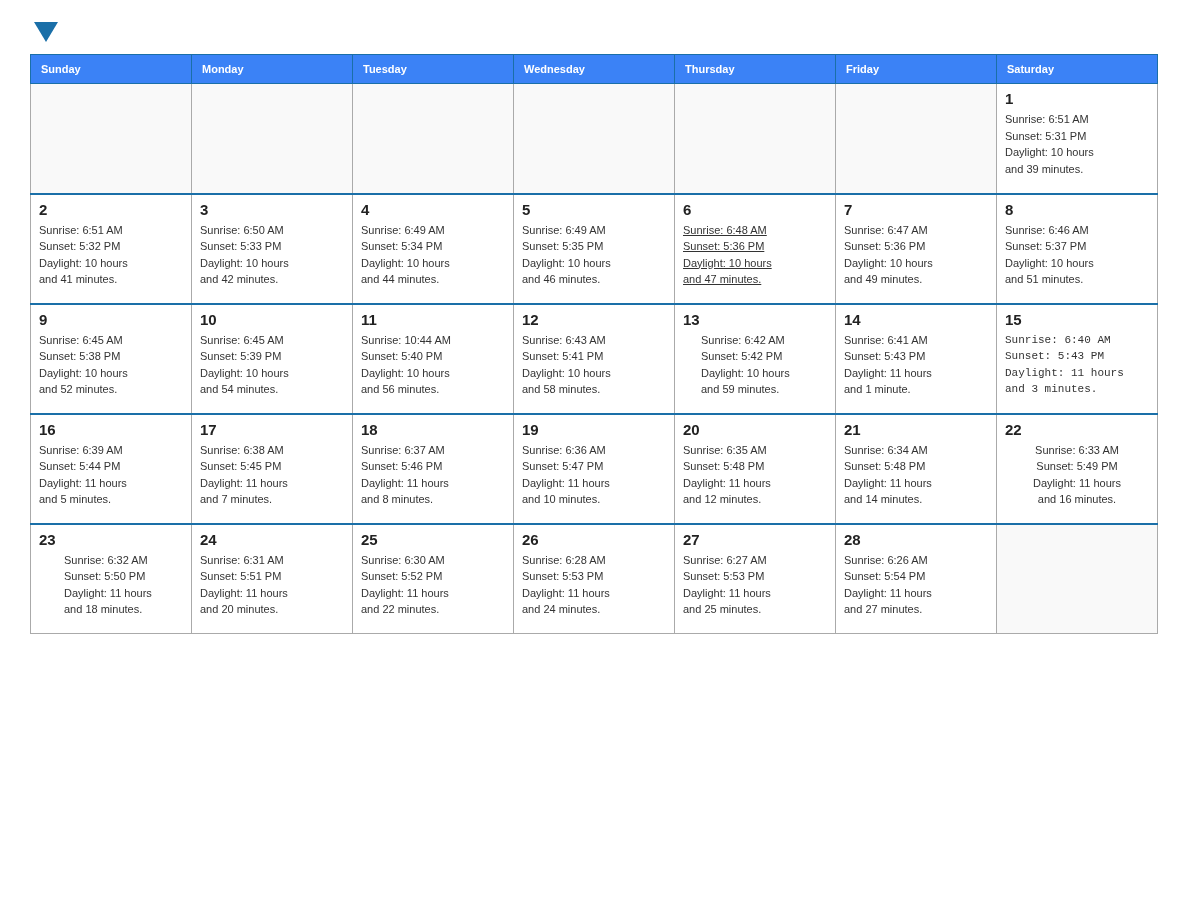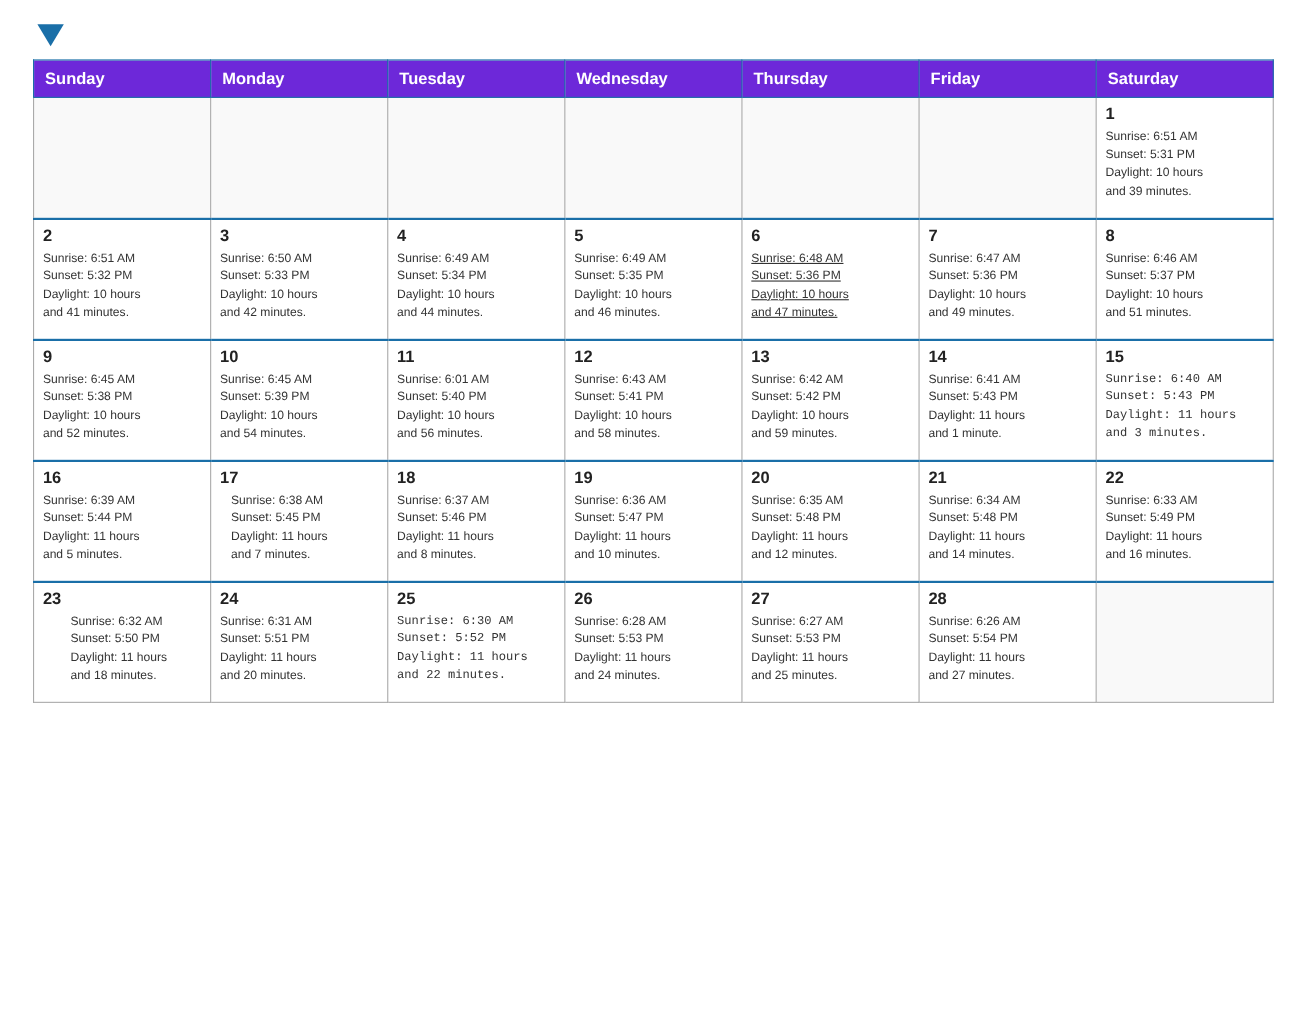--- a/index.html
+++ b/index.html
@@ -59,23 +59,23 @@
       font-size: 20px;
       color: #444;
       margin-top: 4px;
     }
     .calendar {
       width: 100%;
       border-collapse: collapse;
       border: 1px solid #999;
     }
     .calendar th {
-      background-color: #6d28d9;
+      background-color: #3b82f6;
       color: #fff;
-      font-size: 15px;
+      font-size: 11px;
       font-weight: bold;
       padding: 8px 10px;
       text-align: left;
       border: 1px solid #1a6fa8;
     }
     .calendar td {
       vertical-align: top;
       padding: 6px 8px;
       border: 1px solid #aaa;
       width: calc(100% / 7);
@@ -206,35 +206,35 @@
         </td>
         <td>
           <div class="day-number">10</div>
           <div class="day-info" style="white-space: pre-line;">Sunrise: 6:45 AM
 Sunset: 5:39 PM
 Daylight: 10 hours
 and 54 minutes.</div>
         </td>
         <td>
           <div class="day-number">11</div>
-          <div class="day-info" style="white-space: pre-line;">Sunrise: 6:01 AM
+          <div class="day-info" style="white-space: pre-line;">Sunrise: 10:44 AM
 Sunset: 5:40 PM
 Daylight: 10 hours
 and 56 minutes.</div>
         </td>
         <td>
           <div class="day-number">12</div>
           <div class="day-info" style="white-space: pre-line;">Sunrise: 6:43 AM
 Sunset: 5:41 PM
 Daylight: 10 hours
 and 58 minutes.</div>
         </td>
         <td>
           <div class="day-number">13</div>
-          <div class="day-info" style="white-space: pre-line;">Sunrise: 6:42 AM
+          <div class="day-info" style="white-space: pre-line; margin-left: 18px;">Sunrise: 6:42 AM
 Sunset: 5:42 PM
 Daylight: 10 hours
 and 59 minutes.</div>
         </td>
         <td>
           <div class="day-number">14</div>
           <div class="day-info" style="white-space: pre-line;">Sunrise: 6:41 AM
 Sunset: 5:43 PM
 Daylight: 11 hours
 and 1 minute.</div>
@@ -250,21 +250,21 @@
       <tr>
         <td>
           <div class="day-number">16</div>
           <div class="day-info" style="white-space: pre-line;">Sunrise: 6:39 AM
 Sunset: 5:44 PM
 Daylight: 11 hours
 and 5 minutes.</div>
         </td>
         <td>
           <div class="day-number">17</div>
-          <div class="day-info" style="white-space: pre-line; margin-left: 10px;">Sunrise: 6:38 AM
+          <div class="day-info" style="white-space: pre-line;">Sunrise: 6:38 AM
 Sunset: 5:45 PM
 Daylight: 11 hours
 and 7 minutes.</div>
         </td>
         <td>
           <div class="day-number">18</div>
           <div class="day-info" style="white-space: pre-line;">Sunrise: 6:37 AM
 Sunset: 5:46 PM
 Daylight: 11 hours
 and 8 minutes.</div>
@@ -285,21 +285,21 @@
         </td>
         <td>
           <div class="day-number">21</div>
           <div class="day-info" style="white-space: pre-line;">Sunrise: 6:34 AM
 Sunset: 5:48 PM
 Daylight: 11 hours
 and 14 minutes.</div>
         </td>
         <td>
           <div class="day-number">22</div>
-          <div class="day-info" style="white-space: pre-line;">Sunrise: 6:33 AM
+          <div class="day-info" style="white-space: pre-line; text-align: center;">Sunrise: 6:33 AM
 Sunset: 5:49 PM
 Daylight: 11 hours
 and 16 minutes.</div>
         </td>
       </tr>
       <tr>
         <td>
           <div class="day-number">23</div>
           <div class="day-info" style="white-space: pre-line; margin-left: 25px;">Sunrise: 6:32 AM
 Sunset: 5:50 PM
@@ -308,21 +308,21 @@
         </td>
         <td>
           <div class="day-number">24</div>
           <div class="day-info" style="white-space: pre-line;">Sunrise: 6:31 AM
 Sunset: 5:51 PM
 Daylight: 11 hours
 and 20 minutes.</div>
         </td>
         <td>
           <div class="day-number">25</div>
-          <div class="day-info" style="white-space: pre-line; font-family: Liberation Mono, monospace;">Sunrise: 6:30 AM
+          <div class="day-info" style="white-space: pre-line;">Sunrise: 6:30 AM
 Sunset: 5:52 PM
 Daylight: 11 hours
 and 22 minutes.</div>
         </td>
         <td>
           <div class="day-number">26</div>
           <div class="day-info" style="white-space: pre-line;">Sunrise: 6:28 AM
 Sunset: 5:53 PM
 Daylight: 11 hours
 and 24 minutes.</div>

